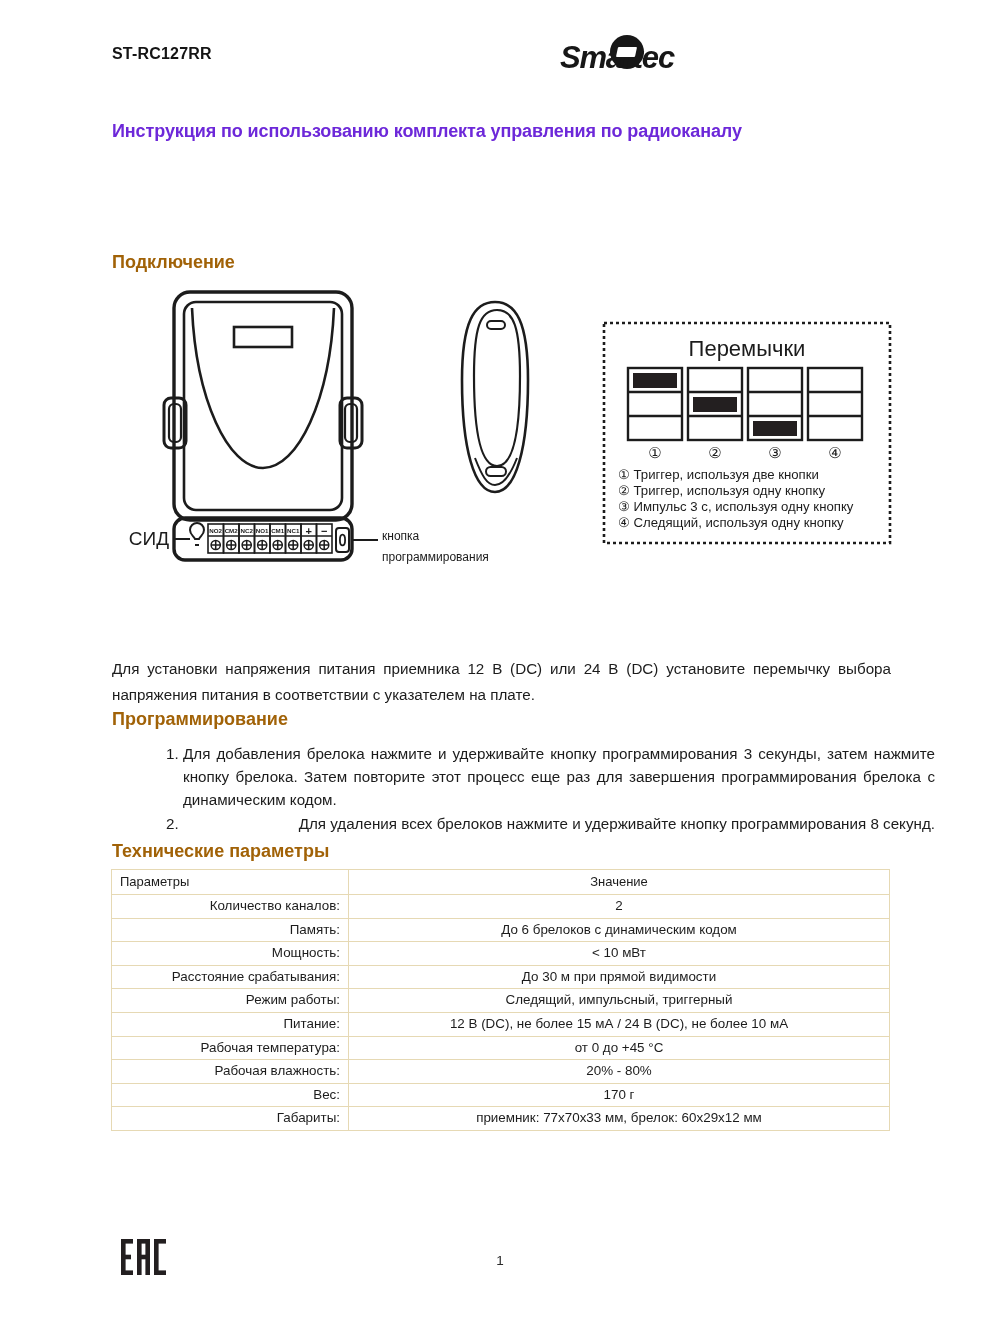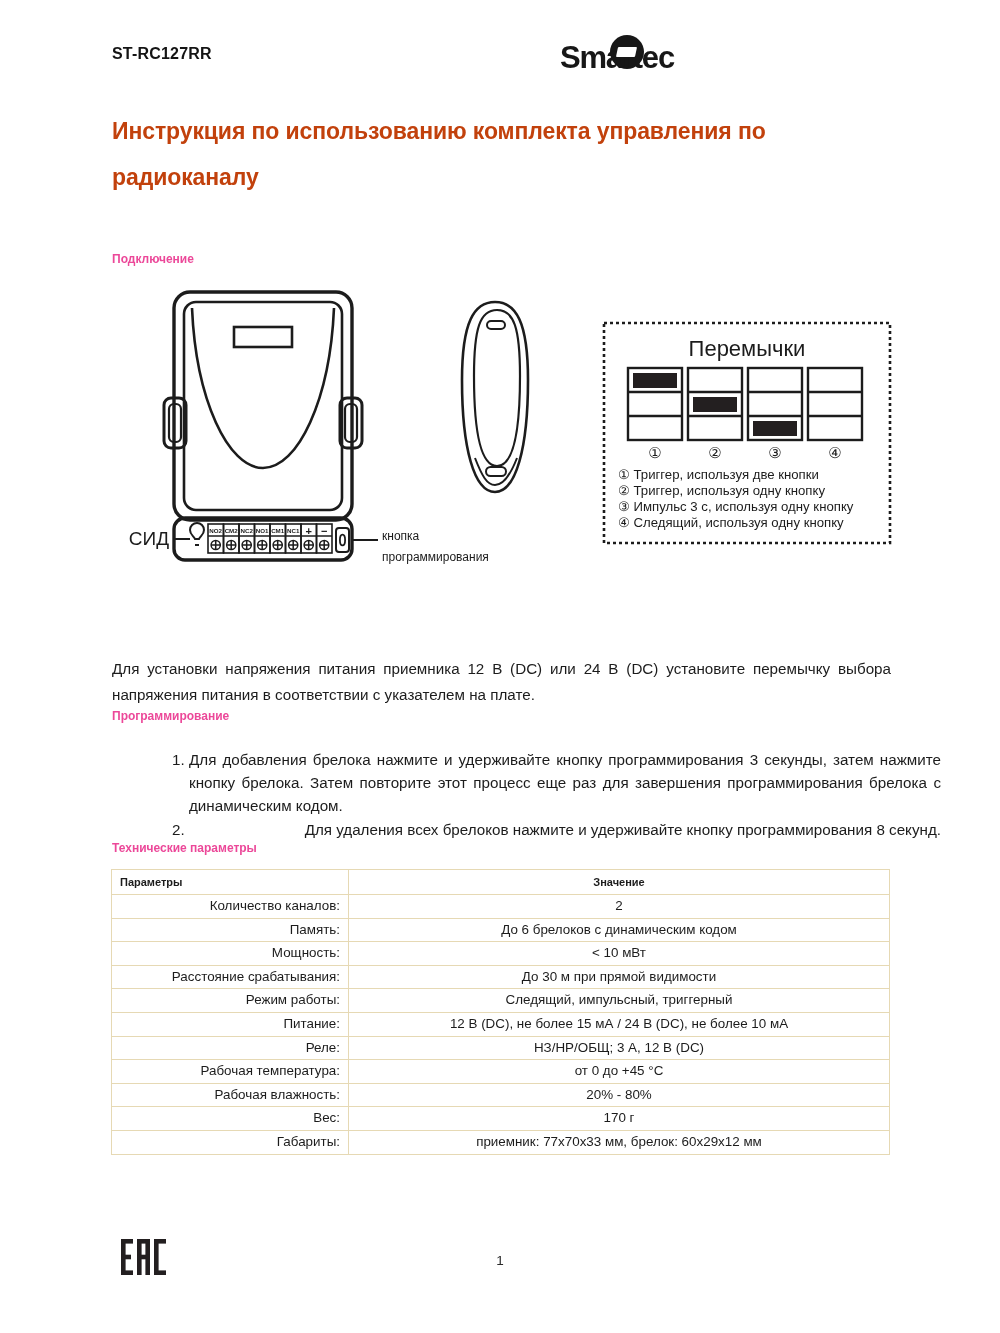--- a/index.html
+++ b/index.html
@@ -39,20 +39,21 @@
     top: 34px;
     width: 140px;
     height: 46px;
   }
   .logo-text {
     position: absolute;
     left: 0;
     top: 6px;
     font-size: 31px;
     font-weight: 800;
+    font-style: italic;
     letter-spacing: -1.2px;
     color: #171717;
     font-family: "Liberation Sans", sans-serif;
   }
   .logo-blob {
     position: absolute;
     left: 50px;
     top: 1px;
     width: 34px;
     height: 34px;
@@ -69,33 +70,33 @@
     transform: skewX(-12deg);
     border-radius: 1px;
   }
 
   
   .doc-title {
     position: absolute;
     left: 112px;
     top: 108px;
     width: 790px;
-    font-size: 23px;
+    font-size: 18px;
     font-weight: 700;
     line-height: 46px;
-    color: #c2410c;
+    color: #6d28d9;
     letter-spacing: -0.1px;
   }
 
   .h2 {
     position: absolute;
     left: 112px;
-    font-size: 12px;
+    font-size: 18px;
     font-weight: 700;
-    color: #ec4899;
+    color: #a16207;
   }
   .h2-connect { top: 252px; }
   .h2-prog    { top: 709px; }
   .h2-tech    { top: 841px; }
 
   
   .para {
     position: absolute;
     left: 112px;
     width: 779px;
@@ -105,21 +106,21 @@
     text-align: justify;
     margin-top: 24px;
   }
   .para-voltage { top: 632px; }
 
   .ol-prog {
     position: absolute;
     left: 140px;
     top: 735px;
     width: 752px;
-    margin: 13px;
+    margin: 7px;
     padding-left: 36px;
     font-size: 15.2px;
     line-height: 23px;
     color: #1c1c1c;
   }
   .ol-prog li {
     text-align: justify;
     margin: 0 0 1px 0;
   }
   .ol-prog li:last-child { text-align: right; }
@@ -152,22 +153,22 @@
     box-sizing: border-box;
   }
   .spec-table .c-param {
     width: 237px;
     text-align: right;
   }
   .spec-table .c-value {
     text-align: center;
   }
   .spec-table thead th {
-    font-weight: 700;
-    font-size: 11px;
+    font-weight: 400;
+    font-size: 13px;
     height: 24px;
     line-height: 24px;
   }
   .spec-table thead th.c-param { text-align: left; }
   .spec-table thead th.c-value { }
 
   
   .eac {
     position: absolute;
     left: 120px;
@@ -391,24 +392,20 @@
         </tr>
         <tr>
           <td class="c-param">Режим работы:</td>
           <td class="c-value">Следящий, импульсный, триггерный</td>
         </tr>
         <tr>
           <td class="c-param">Питание:</td>
           <td class="c-value">12 В (DC), не более 15 мА / 24 В (DC), не более 10 мА</td>
         </tr>
         <tr>
-          <td class="c-param">Реле:</td>
-          <td class="c-value">НЗ/НР/ОБЩ; 3 А, 12 В (DC)</td>
-        </tr>
-        <tr>
           <td class="c-param">Рабочая температура:</td>
           <td class="c-value">от 0 до +45 °C</td>
         </tr>
         <tr>
           <td class="c-param">Рабочая влажность:</td>
           <td class="c-value">20% - 80%</td>
         </tr>
         <tr>
           <td class="c-param">Вес:</td>
           <td class="c-value">170 г</td>

